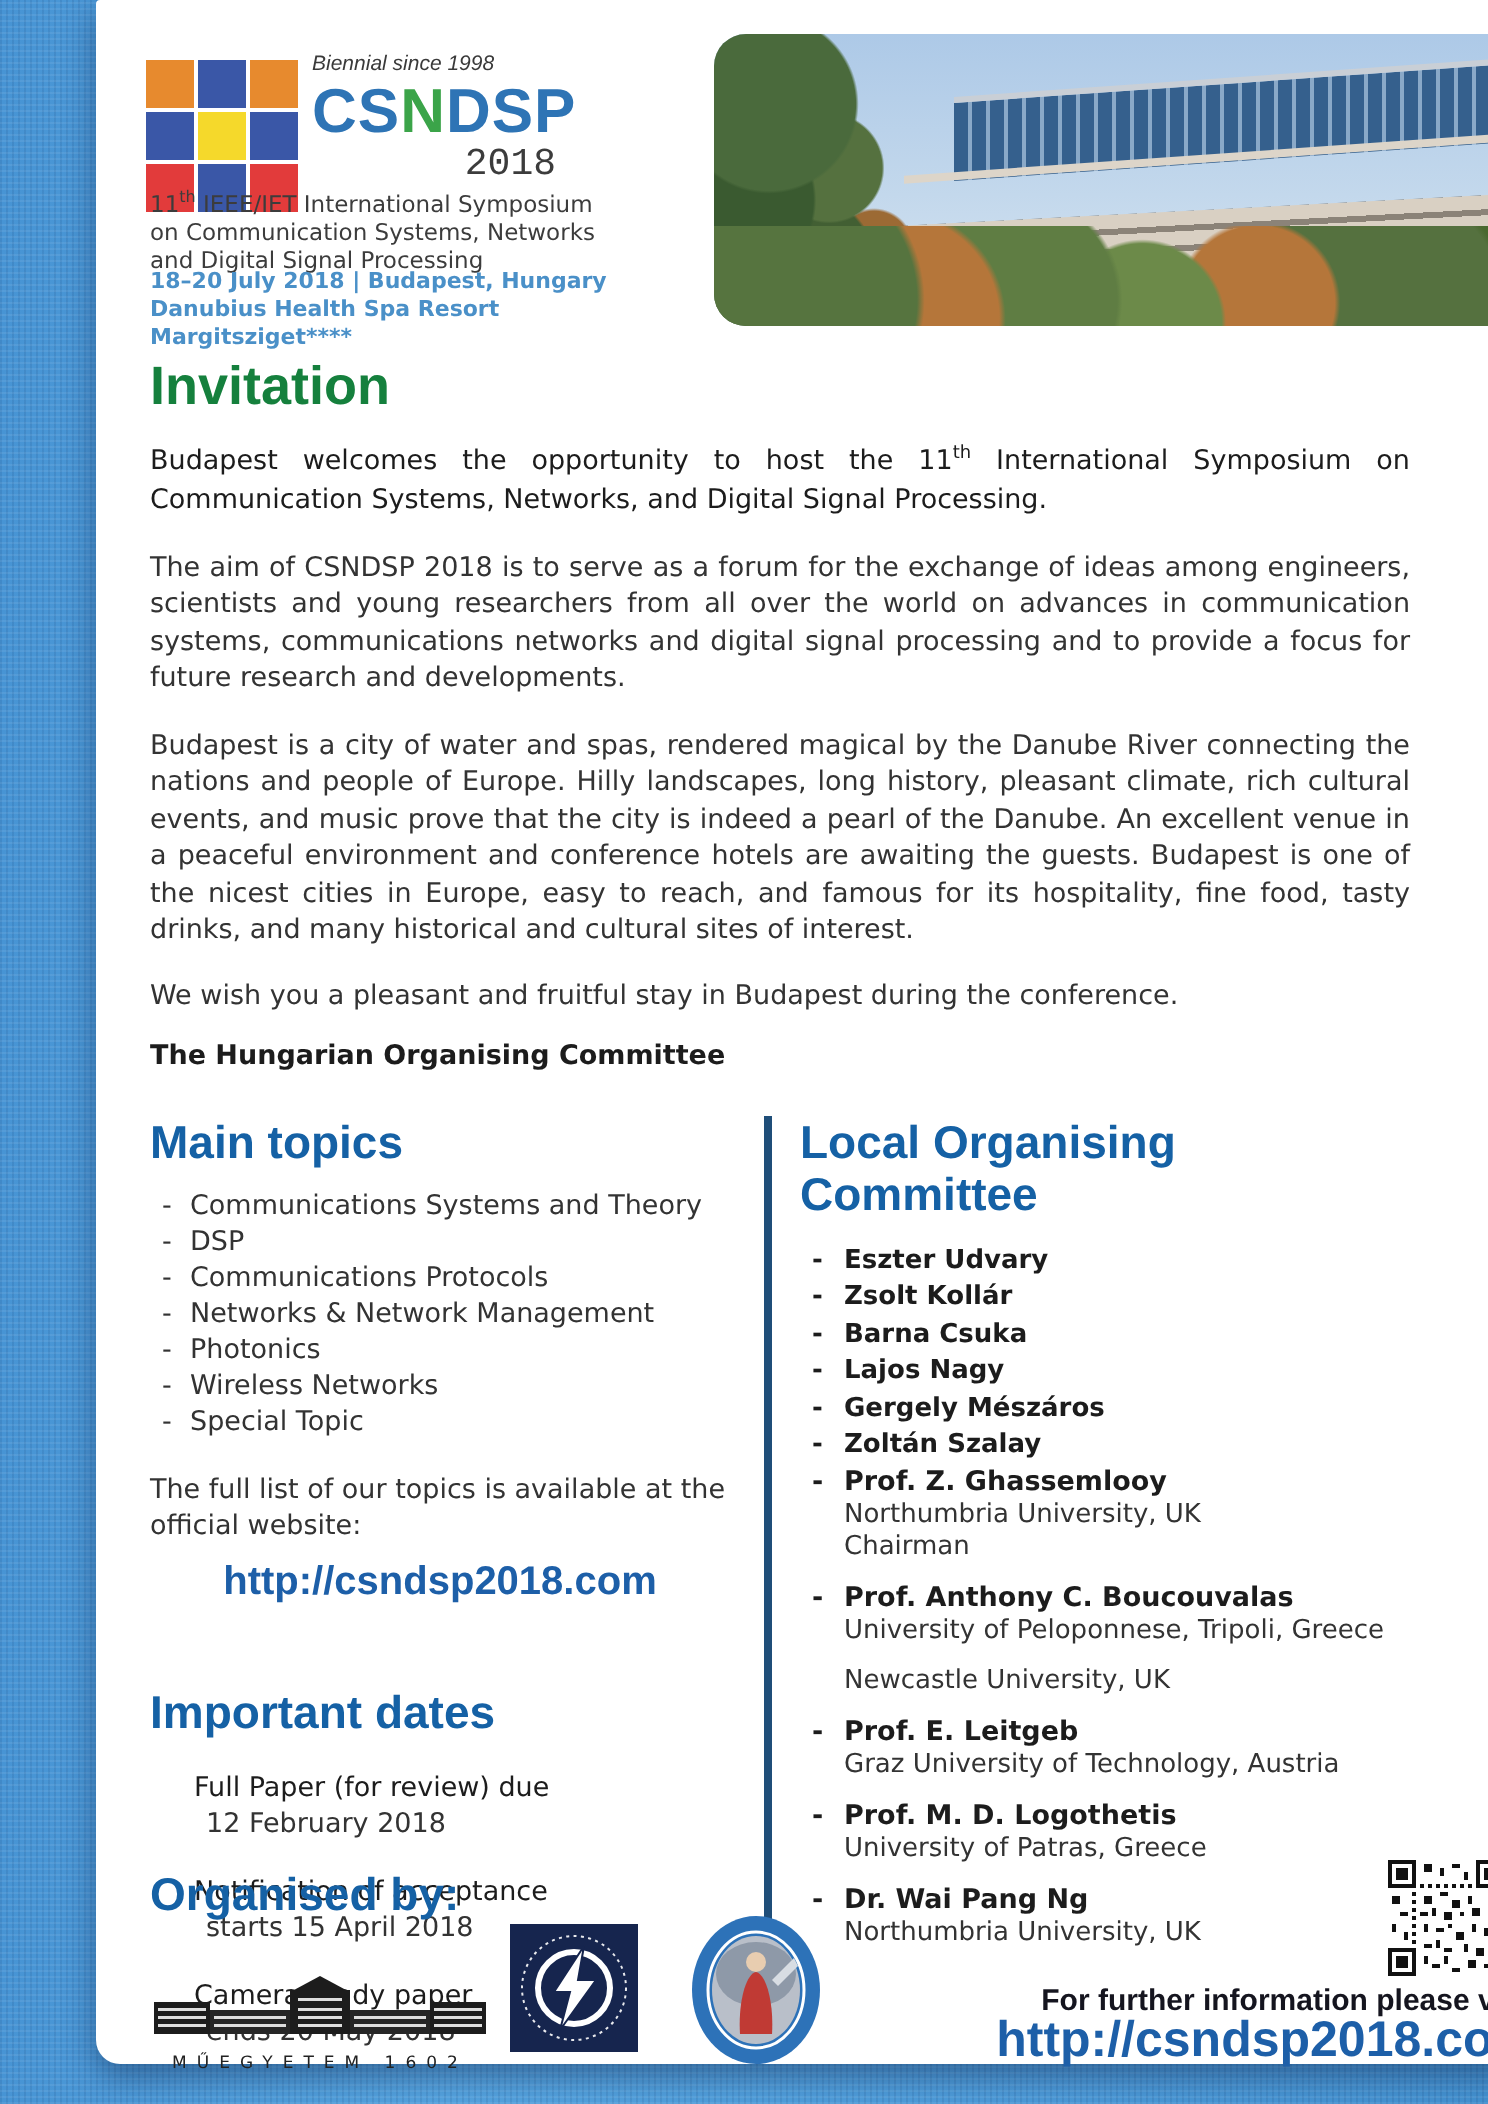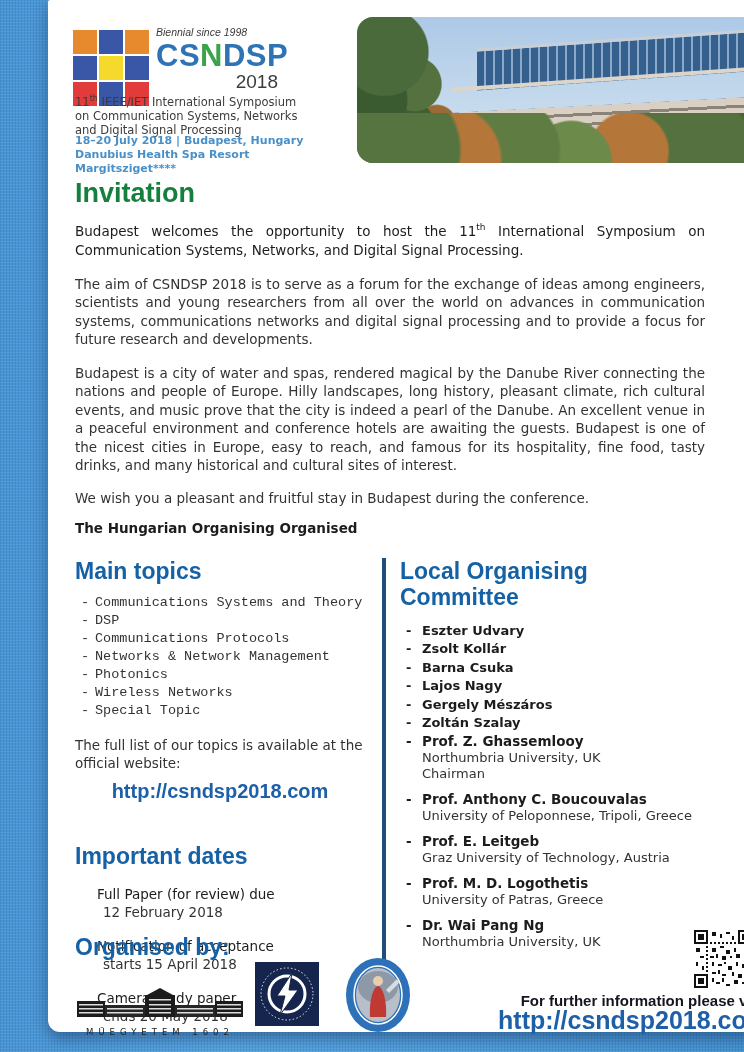--- a/index.html
+++ b/index.html
@@ -25,21 +25,21 @@
   .logo-grid { position:absolute; left:25px; top:30px; width:76px; height:76px;
     display:grid; grid-template-columns:repeat(3,24px); grid-template-rows:repeat(3,24px); gap:2px; }
   .sq { width:24px; height:24px; }
   .sq.o { background:#e78a2e; } .sq.b { background:#3a57a7; }
   .sq.y { background:#f5d92b; } .sq.r { background:#e23b3b; }
 
   .logo-textblock { position:absolute; left:108px; top:26px; width:126px; }
   .tagline { font-style:italic; font-size:10.5px; color:#3a3a3a; font-family:"Liberation Sans",sans-serif; }
   .csndsp { font-family:"Liberation Sans",sans-serif; font-weight:600; font-size:31px; letter-spacing:.5px; color:#2e74b5; line-height:32px; margin-top:2px;}
   .csndsp .green { color:#3ba449; }
-  .logo-year { font-family:Liberation Sans, sans-serif; font-size:19px; color:#3c3c3c; text-align:right; line-height:20px; padding-right:4px;}
+  .logo-year { font-family:Liberation Mono, monospace; font-size:19px; color:#3c3c3c; text-align:right; line-height:20px; padding-right:4px;}
 
   .subtitle { position:absolute; left:27px; top:92px; width:228px; font-size:11.5px; line-height:14px; color:#3c3c3c; }
   .subtitle sup { font-size:8px; }
   .hdr-dates { position:absolute; left:27px; top:134px; width:240px; font-size:11px; line-height:14px; color:#4a90c8; font-weight:600; }
 
   .photo { position:absolute; right:11px; top:17px; width:412px; height:146px; border-radius:16px; overflow:hidden;
     background:linear-gradient(180deg,#adc9e7 0%,#c3d8ec 55%,#d8e5f2 100%); }
   .bldg-top { position:absolute; left:120px; top:22px; width:270px; height:42px; transform:skewY(-4deg);
     background:repeating-linear-gradient(90deg,#35608d 0 7px,#8aa9c8 7px 9px); border-top:3px solid #c9cfd6; }
   .bldg-mid { position:absolute; left:95px; top:60px; width:310px; height:30px; transform:skewY(-4deg);
@@ -72,21 +72,21 @@
   .lead { font-weight:400; color:#1c1c1c; font-size:13.5px; line-height:19px; text-align:justify; margin-bottom:15px; }
   .lead sup, .para sup { font-size:9px; }
   .para { font-size:13.5px; line-height:18.5px; text-align:justify; color:#333; margin-bottom:15px; }
   .plain { font-size:13.5px; color:#333; margin-bottom:14px; }
   .sig { font-size:13.5px; font-weight:700; color:#1c1c1c; }
 
   .columns { display:flex; margin-top:22px; }
   .col-left { width:307px; flex:0 0 307px; }
   .col-right { flex:1; border-left:4px solid #1f4e79; padding-left:14px; margin-left:0; }
 
-  ul.topics { list-style:none; margin-top:10px;font-family:Liberation Mono, monospace; }
+  ul.topics { list-style:none; margin-top:10px; }
   ul.topics li { font-size:13.5px; line-height:18px; color:#333; padding-left:20px; position:relative; }
   ul.topics li::before { content:"-"; position:absolute; left:6px; }
   .note { font-size:13.5px; line-height:18px; color:#333; margin-top:16px; width:300px; }
   .site-link { display:block; font-family:"Liberation Sans",sans-serif; font-weight:700; font-size:20px; color:#1d5fa8; text-decoration:none; text-align:center; width:290px; margin-top:8px; }
 
   .imp-dates-h { margin-top:40px; }
   .date-entry { margin:16px 0 0 22px; }
   .date-label { font-size:13.5px; font-weight:400; color:#1c1c1c; line-height:18px; }
   .date-value { font-size:13.5px; color:#333; line-height:18px; padding-left:6px; }
 
@@ -151,21 +151,21 @@
     </div>
 
     <div class="content">
       <h1 class="sec">Invitation</h1>
 
       <p class="lead"><span>Budapest welcomes the opportunity to host the 11</span><sup>th</sup><span> International Symposium on Communication Systems, Networks, and Digital Signal Processing.</span></p>
 
       <p class="para">The aim of CSNDSP 2018 is to serve as a forum for the exchange of ideas among engineers, scientists and young researchers from all over the world on advances in communication systems, communications networks and digital signal processing and to provide a focus for future research and developments.</p>
       <p class="para">Budapest is a city of water and spas, rendered magical by the Danube River connecting the nations and people of Europe. Hilly landscapes, long history, pleasant climate, rich cultural events, and music prove that the city is indeed a pearl of the Danube. An excellent venue in a peaceful environment and conference hotels are awaiting the guests. Budapest is one of the nicest cities in Europe, easy to reach, and famous for its hospitality, fine food, tasty drinks, and many historical and cultural sites of interest.</p>
       <p class="plain">We wish you a pleasant and fruitful stay in Budapest during the conference.</p>
-      <p class="sig">The Hungarian Organising Organised</p>
+      <p class="sig">The Hungarian Organising Committee</p>
 
       <div class="columns">
 
         <div class="col-left">
           <h2 class="sec">Main topics</h2>
           <ul class="topics">
             <li>Communications Systems and Theory</li>
             <li>DSP</li>
             <li>Communications Protocols</li>
             <li>Networks &amp; Network Management</li>
@@ -206,20 +206,21 @@
           <div class="s-entry">
             <div class="s-name">Prof. Z. Ghassemlooy</div>
             <div class="s-affil">Northumbria University, UK</div>
             <div class="s-affil">Chairman</div>
           </div>
           <div class="s-entry">
             <div class="s-name">Prof. Anthony C. Boucouvalas</div>
             <div class="s-affil">University of Peloponnese, Tripoli, Greece</div>
           </div>
           <div class="s-entry">
+            <div class="s-affil">Newcastle University, UK</div>
           </div>
           <div class="s-entry">
             <div class="s-name">Prof. E. Leitgeb</div>
             <div class="s-affil">Graz University of Technology, Austria</div>
           </div>
           <div class="s-entry">
             <div class="s-name">Prof. M. D. Logothetis</div>
             <div class="s-affil">University of Patras, Greece</div>
           </div>
           <div class="s-entry">

